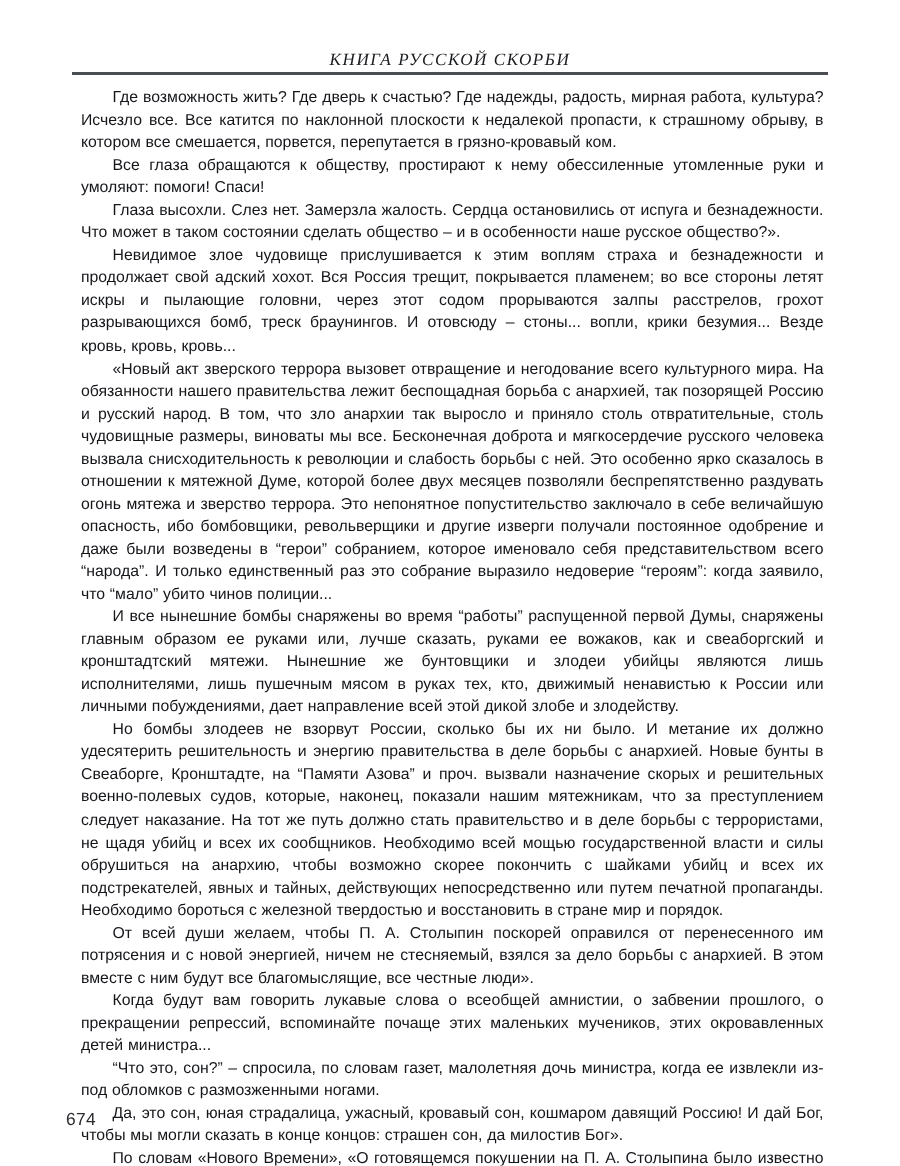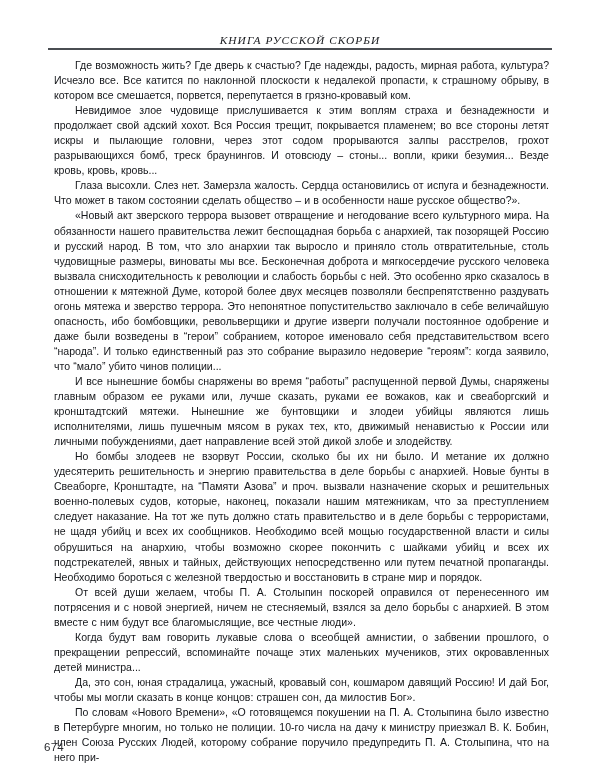--- a/index.html
+++ b/index.html
@@ -92,26 +92,28 @@
 <div class="page">
 
   <div class="running-head">
     <span class="running-head-title">КНИГА РУССКОЙ СКОРБИ</span>
   </div>
 
   <div class="head-rule"></div>
 
   <div class="textblock">
     <p>Где возможность жить? Где дверь к счастью? Где надежды, радость, мирная работа, культура? Исчезло все. Все катится по наклонной плоскости к недалекой пропасти, к страшному обрыву, в котором все смешается, порвется, перепутается в грязно-кровавый ком.</p>
+    <p>Все глаза обращаются к обществу, простирают к нему обессиленные утомленные руки и умоляют: помоги! Спаси!</p>
+    <p>Глаза высохли. Слез нет. Замерзла жалость. Сердца остановились от испуга и безнадежности. Что может в таком состоянии сделать общество – и в особенности наше русское общество?».</p>
     <p>Невидимое злое чудовище прислушивается к этим воплям страха и безнадежности и продолжает свой адский хохот. Вся Россия трещит, покрывается пламенем; во все стороны летят искры и пылающие головни, через этот содом прорываются залпы расстрелов, грохот разрывающихся бомб, треск браунингов. И отовсюду – стоны... вопли, крики безумия... Везде кровь, кровь, кровь...</p>
-    <p>Глаза высохли. Слез нет. Замерзла жалость. Сердца остановились от испуга и безнадежности. Что может в таком состоянии сделать общество – и в особенности наше русское общество?».</p>
     <p>«Новый акт зверского террора вызовет отвращение и негодование всего культурного мира. На обязанности нашего правительства лежит беспощадная борьба с анархией, так позорящей Россию и русский народ. В том, что зло анархии так выросло и приняло столь отвратительные, столь чудовищные размеры, виноваты мы все. Бесконечная доброта и мягкосердечие русского человека вызвала снисходительность к революции и слабость борьбы с ней. Это особенно ярко сказалось в отношении к мятежной Думе, которой более двух месяцев позволяли беспрепятственно раздувать огонь мятежа и зверство террора. Это непонятное попустительство заключало в себе величайшую опасность, ибо бомбовщики, револьверщики и другие изверги получали постоянное одобрение и даже были возведены в “герои” собранием, которое именовало себя представительством всего “народа”. И только единственный раз это собрание выразило недоверие “героям”: когда заявило, что “мало” убито чинов полиции...</p>
     <p>И все нынешние бомбы снаряжены во время “работы” распущенной первой Думы, снаряжены главным образом ее руками или, лучше сказать, руками ее вожаков, как и свеаборгский и кронштадтский мятежи. Нынешние же бунтовщики и злодеи убийцы являются лишь исполнителями, лишь пушечным мясом в руках тех, кто, движимый ненавистью к России или личными побуждениями, дает направление всей этой дикой злобе и злодейству.</p>
     <p>Но бомбы злодеев не взорвут России, сколько бы их ни было. И метание их должно удесятерить решительность и энергию правительства в деле борьбы с анархией. Новые бунты в Свеаборге, Кронштадте, на “Памяти Азова” и проч. вызвали назначение скорых и решительных военно-полевых судов, которые, наконец, показали нашим мятежникам, что за преступлением следует наказание. На тот же путь должно стать правительство и в деле борьбы с террористами, не щадя убийц и всех их сообщников. Необходимо всей мощью государственной власти и силы обрушиться на анархию, чтобы возможно скорее покончить с шайками убийц и всех их подстрекателей, явных и тайных, действующих непосредственно или путем печатной пропаганды. Необходимо бороться с железной твердостью и восстановить в стране мир и порядок.</p>
     <p>От всей души желаем, чтобы П. А. Столыпин поскорей оправился от перенесенного им потрясения и с новой энергией, ничем не стесняемый, взялся за дело борьбы с анархией. В этом вместе с ним будут все благомыслящие, все честные люди».</p>
     <p>Когда будут вам говорить лукавые слова о всеобщей амнистии, о забвении прошлого, о прекращении репрессий, вспоминайте почаще этих маленьких мучеников, этих окровавленных детей министра...</p>
+    <p>“Что это, сон?” – спросила, по словам газет, малолетняя дочь министра, когда ее извлекли из-под обломков с размозженными ногами.</p>
     <p>Да, это сон, юная страдалица, ужасный, кровавый сон, кошмаром давящий Россию! И дай Бог, чтобы мы могли сказать в конце концов: страшен сон, да милостив Бог».</p>
     <p>По словам «Нового Времени», «О готовящемся покушении на П. А. Столыпина было известно в Петербурге многим, но только не полиции. 10-го числа на дачу к министру приезжал В. К. Бобин, член Союза Русских Людей, которому собрание поручило предупредить П. А. Столыпина, что на него при-</p>
   </div>
 
   <div class="folio">674</div>
 
 </div>
 
 </body></html>

